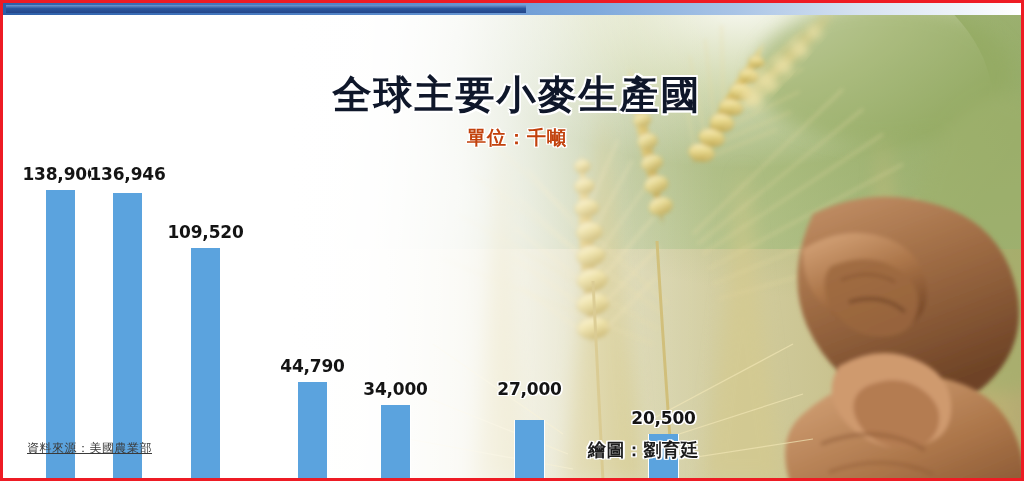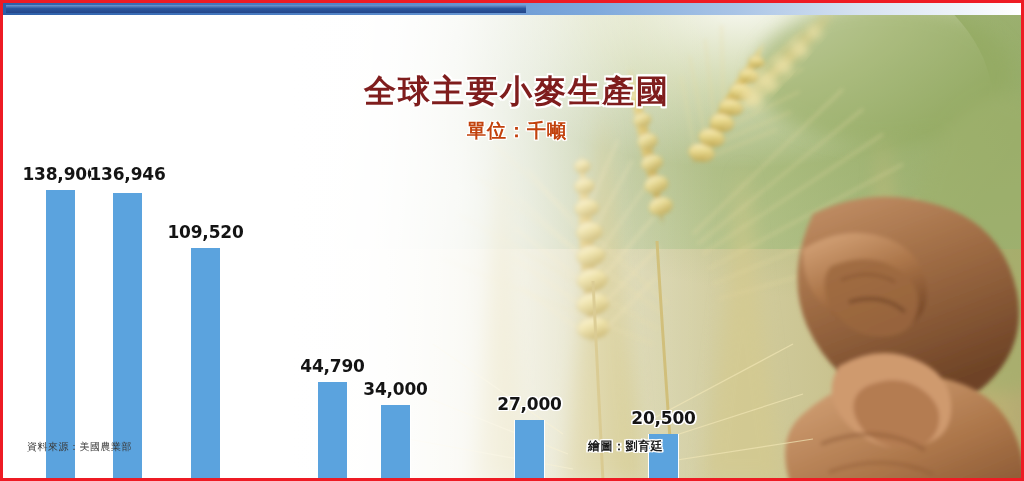--- a/index.html
+++ b/index.html
@@ -67,23 +67,23 @@
   
   #title-block {
     position: absolute;
     left: 318px; top: 72px;
     width: 392px;
     z-index: 20;
     text-align: center;
   }
   #chart-title {
     font-family: "DejaVu Sans", "Liberation Sans", sans-serif;
-    font-size: 32px;
+    font-size: 39px;
     font-weight: bold;
-    color: #7f1d1d;
+    color: #0f172a;
     letter-spacing: 2px;
     line-height: 1.05;
     text-shadow:
       -1.6px -1.6px 0 #ffffff,  1.6px -1.6px 0 #ffffff,
       -1.6px  1.6px 0 #ffffff,  1.6px  1.6px 0 #ffffff,
       -1.6px 0 0 #ffffff, 1.6px 0 0 #ffffff,
        0 -1.6px 0 #ffffff, 0 1.6px 0 #ffffff;
     white-space: nowrap;
   }
   #chart-subtitle {
@@ -134,30 +134,31 @@
       -1.4px  1.4px 0 #ffffff,  1.4px  1.4px 0 #ffffff,
       -1.4px 0 0 #ffffff, 1.4px 0 0 #ffffff,
        0 -1.4px 0 #ffffff, 0 1.4px 0 #ffffff;
   }
 
   
   #source-note {
     position: absolute;
     left: 24px; top: 437px;
     z-index: 22;
-    font-size: 10px;
+    font-size: 12px;
     color: #3a3a3a;
     letter-spacing: 0.5px;
     white-space: nowrap;
+    text-decoration: underline;
   }
   #credit-note {
     position: absolute;
     left: 585px; top: 435px;
     z-index: 22;
-    font-size: 12px;
+    font-size: 18px;
     font-weight: bold;
     color: #1d1d1d;
     letter-spacing: 0.5px;
     white-space: nowrap;
     text-shadow:
       -1.4px -1.4px 0 #ffffff,  1.4px -1.4px 0 #ffffff,
       -1.4px  1.4px 0 #ffffff,  1.4px  1.4px 0 #ffffff,
       -1.4px 0 0 #ffffff, 1.4px 0 0 #ffffff,
        0 -1.4px 0 #ffffff, 0 1.4px 0 #ffffff;
   }
@@ -382,31 +383,31 @@
         <div class="bar-value" style="bottom: 294px;">138,900</div>
       </div>
       <div class="bar-group" style="left: 109px; height: 393px;">
         <div class="bar" style="height: 285px; background: rgb(91, 163, 222);"></div>
         <div class="bar-value" style="bottom: 294px;">136,946</div>
       </div>
       <div class="bar-group" style="left: 187px; height: 393px;">
         <div class="bar" style="height: 230px; background: rgb(91, 163, 222);"></div>
         <div class="bar-value" style="bottom: 236px;">109,520</div>
       </div>
-      <div class="bar-group" style="left: 314px; height: 393px;">
+      <div class="bar-group" style="left: 294px; height: 393px;">
         <div class="bar" style="height: 96px; background: rgb(91, 163, 222);"></div>
         <div class="bar-value" style="bottom: 102px;">44,790</div>
       </div>
       <div class="bar-group" style="left: 377px; height: 393px;">
         <div class="bar" style="height: 73px; background: rgb(91, 163, 222);"></div>
         <div class="bar-value" style="bottom: 79px;">34,000</div>
       </div>
       <div class="bar-group" style="left: 511px; height: 393px;">
         <div class="bar" style="height: 58px; background: rgb(91, 163, 222);"></div>
-        <div class="bar-value" style="bottom: 64px; margin-top: 8px;">27,000</div>
+        <div class="bar-value" style="bottom: 79px; margin-top: 8px;">27,000</div>
       </div>
       <div class="bar-group" style="left: 645px; height: 393px;">
         <div class="bar" style="height: 44px; background: rgb(91, 163, 222);"></div>
         <div class="bar-value" style="bottom: 50px;">20,500</div>
       </div>
     </div>
 
   <div id="source-note">資料來源：美國農業部</div>
   <div id="credit-note">繪圖：劉育廷</div>
 

